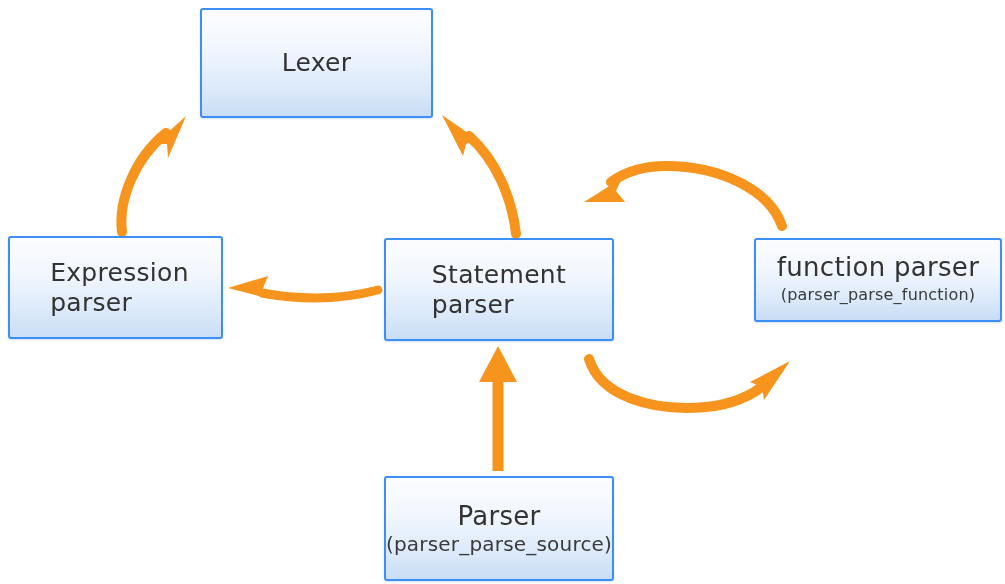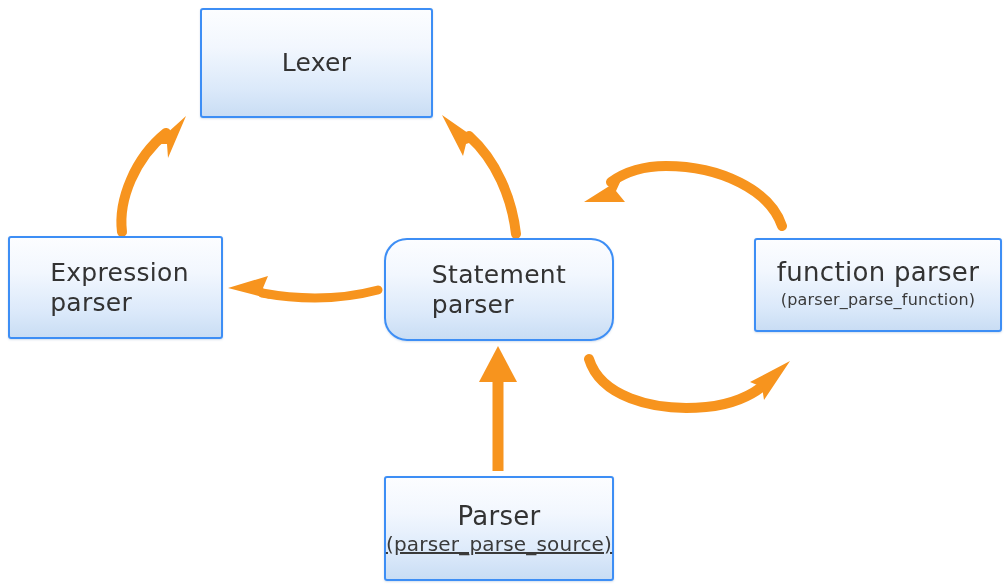--- a/index.html
+++ b/index.html
@@ -50,28 +50,28 @@
   }
   .node-sub {
     font-size: 20px;
     line-height: 26px;
     letter-spacing: 0.2px;
     color: #3a3a3a;
   }
   
   #node-lexer       { left: 200px; top: 8px;   width: 233px; height: 110px; }
   #node-expression  { left: 8px;   top: 236px; width: 215px; height: 103px; padding-left: 8px; }
-  #node-statement   { left: 384px; top: 238px; width: 230px; height: 103px; border-radius: 23px; }
-  #node-function    { left: 754px; top: 238px; width: 248px; height: 94px; }
+  #node-statement   { left: 384px; top: 238px; width: 230px; height: 103px; }
+  #node-function    { left: 754px; top: 238px; width: 248px; height: 84px; }
   #node-parser      { left: 384px; top: 476px; width: 230px; height: 105px; }
 
   #node-function .node-title { font-size: 26px; }
   #node-function .node-sub   { font-size: 16px; }
   #node-parser   .node-title { font-size: 26px; }
-  #node-parser   .node-sub   { font-size: 20px; text-decoration: underline; }
+  #node-parser   .node-sub   { font-size: 20px; }
 </style>
 </head>
 <body>
 
 <div id="diagram-root">
 
   <svg id="arrow-layer" viewBox="0 0 1005 584" width="1005" height="584" xmlns="http://www.w3.org/2000/svg">
 
     <g>
       <path d="M 122,232 C 118,200 135,158 166,133" fill="none" stroke="#f7941e" stroke-width="10" stroke-linecap="round"></path>

